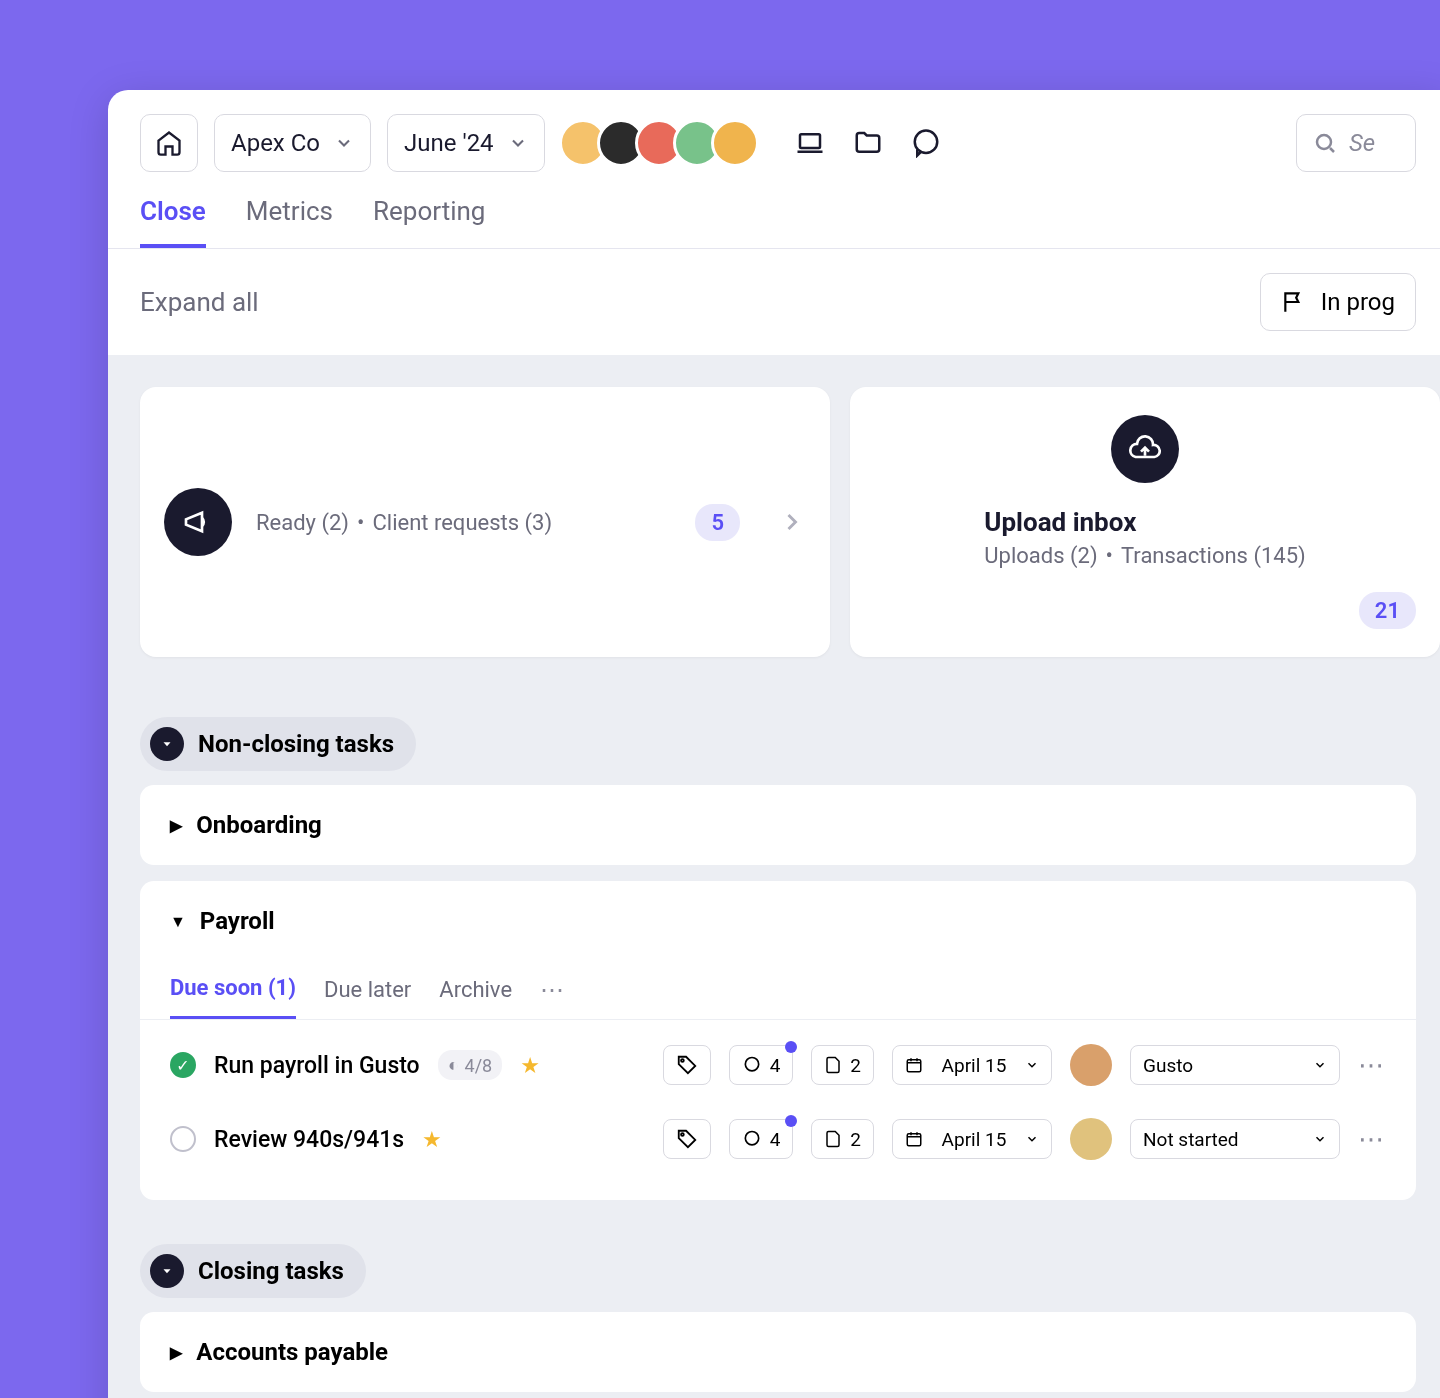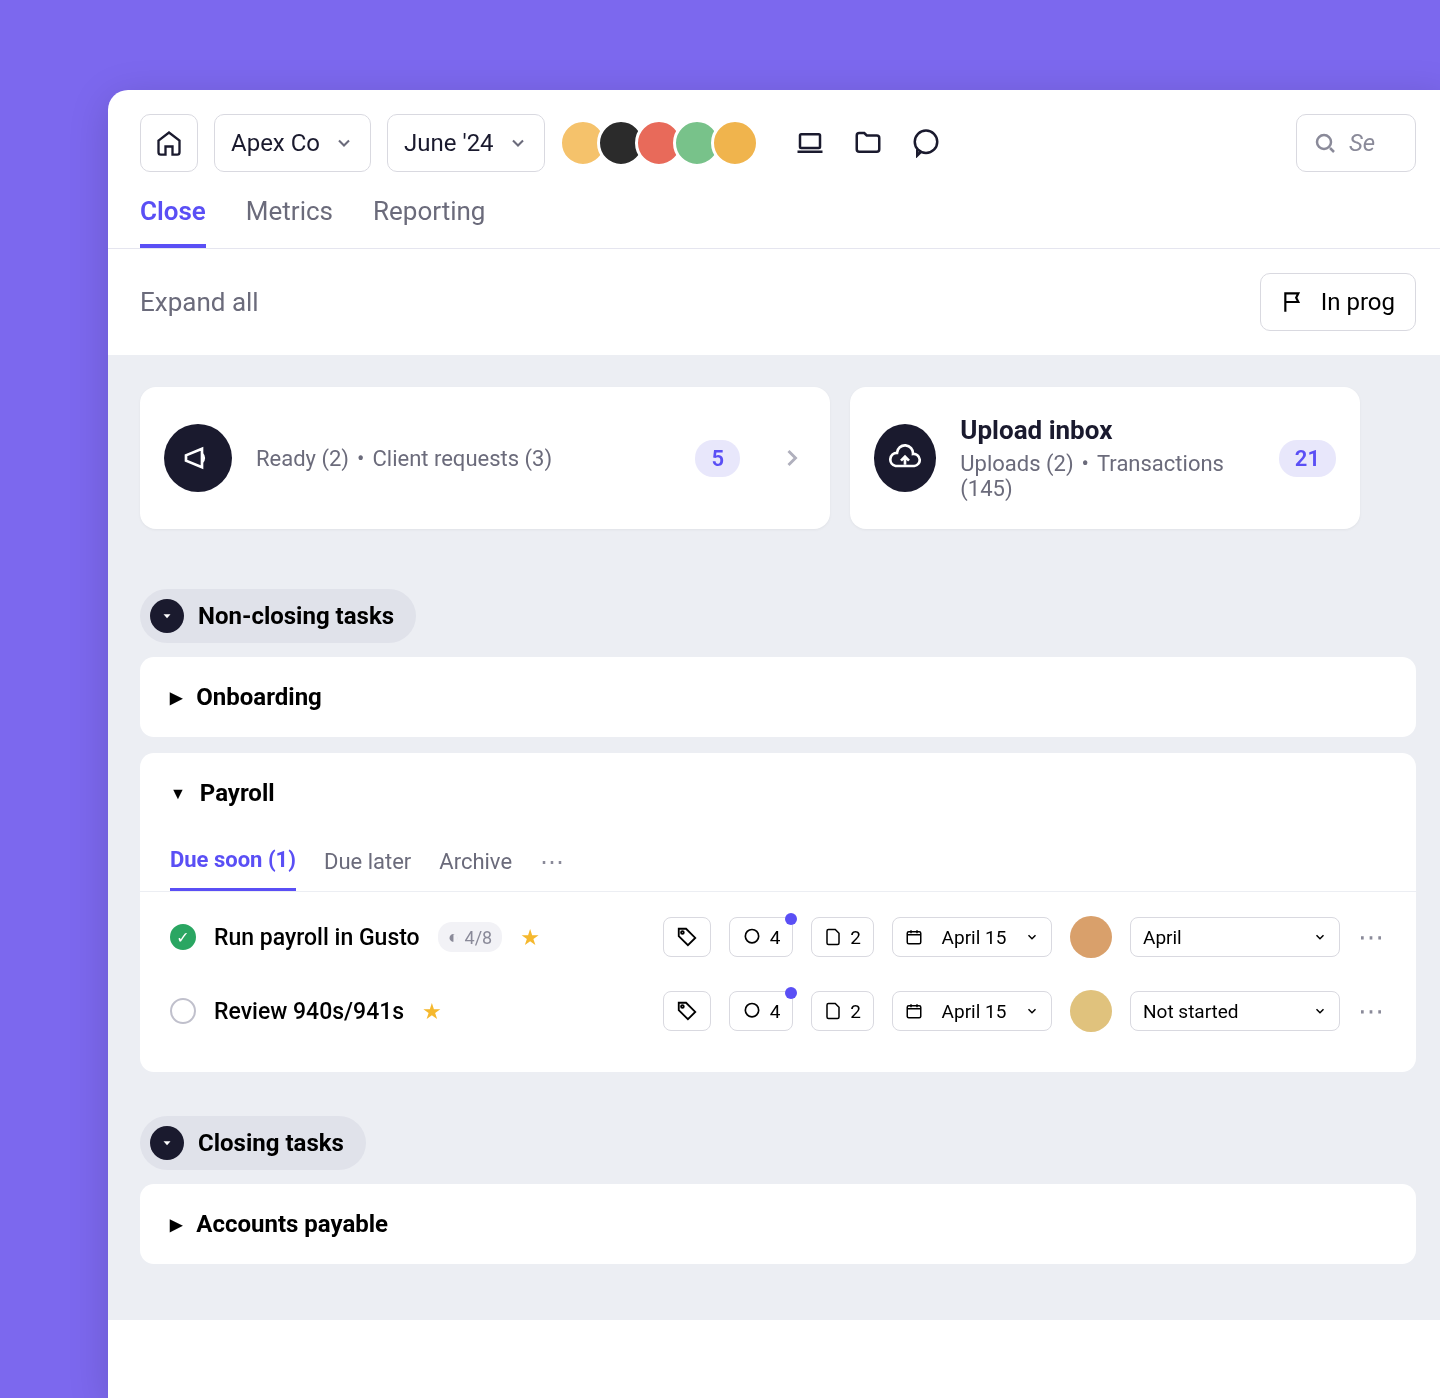--- a/index.html
+++ b/index.html
@@ -18,21 +18,21 @@
 .search { margin-left:auto; width:120px; color:#8a8a99; gap:12px;font-style:italic; }
 .tabs { display:flex; gap:40px; padding:24px 32px 0 32px; border-bottom:1.5px solid #e5e5ef; }
 .tab { font-size:26px; color:#6b6b7b; padding-bottom:18px; cursor:pointer; }
 .tab.active { color:#5a4ff5; border-bottom:4px solid #5a4ff5; font-weight:600; }
 .subbar { display:flex; align-items:center; justify-content:space-between; padding:24px 32px; }
 .subbar .expand { font-size:26px; color:#6b6b7b; cursor:pointer; }
 .filter { display:flex; align-items:center; gap:14px; height:58px; border:1.5px solid #d9d9e0; border-radius:10px; padding:0 20px; font-size:24px; cursor:pointer; }
 .cards { background:#eceef3; padding:32px 0 32px 32px; display:flex; gap:20px; }
 .card { background:#fff; border-radius:16px; padding:28px 24px; display:flex; align-items:center; gap:24px; flex:0 0 auto; box-shadow:0 1px 3px rgba(0,0,0,.05); }
 .card:first-child { width:690px; }
-.card:last-child { width:510px; }
+.card:last-child { width:590px;flex-direction:column; }
 .cicon { width:68px; height:68px; border-radius:50%; background:#1a1a2e; display:flex; align-items:center; justify-content:center; color:#fff; }
 .card h3 { font-size:26px; font-weight:700; color:#1a1a2e; margin-bottom:6px; }
 .card .sub { font-size:22px; color:#6b6b7b; }
 .card .sub .dot { margin:0 8px; }
 .badge { background:#e8e7fb; color:#5a4ff5; font-size:22px; font-weight:600; padding:6px 16px; border-radius:18px; margin-left:auto; }
 .card .arrow { margin-left:14px; color:#b0b0bd; }
 .content { background:#eceef3; padding:0 32px 40px 32px; }
 .pill { display:inline-flex; align-items:center; gap:14px; background:#e0e2ea; border-radius:28px; padding:10px 22px 10px 10px; margin:28px 0 14px 0; cursor:pointer; }
 .pill .circ { width:34px; height:34px; border-radius:50%; background:#1a1a2e; display:flex; align-items:center; justify-content:center; color:#fff; }
 .pill span.lbl { font-size:24px; font-weight:700; }
@@ -226,21 +226,21 @@
                 <rect x="3" y="5" width="18" height="16" rx="2"></rect>
                 <path d="M3 9h18M8 3v4M16 3v4"></path>
               </svg>
             <span>April 15</span>
             <svg width="14" height="14" viewBox="0 0 24 24" fill="none" stroke="currentColor" stroke-width="2.5">
                 <path d="M6 9l6 6 6-6"></path>
               </svg>
           </div>
           <div class="tavatar"></div>
           <div class="pillbtn status">
-            <span>April</span>
+            <span>Gusto</span>
             <svg width="14" height="14" viewBox="0 0 24 24" fill="none" stroke="currentColor" stroke-width="2.5">
                 <path d="M6 9l6 6 6-6"></path>
               </svg>
           </div>
           <div class="dots">⋯</div>
         </div>
 
         <div class="task">
           <div class="check"></div>
           <span class="tname">Review 940s/941s</span>

